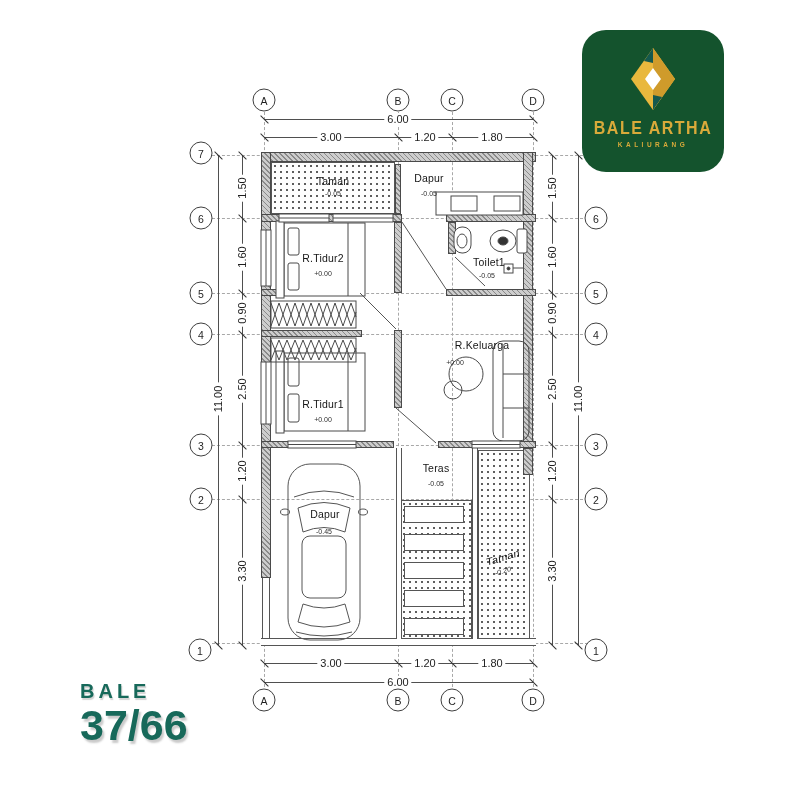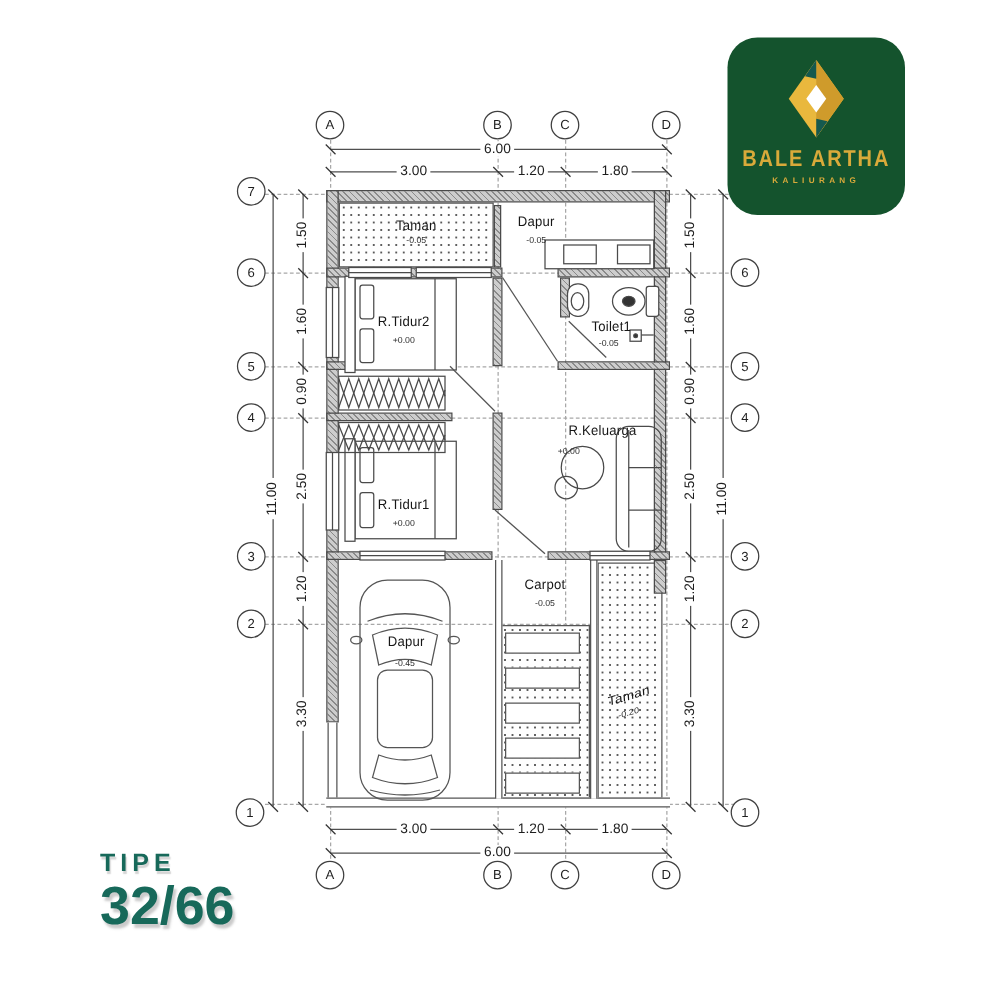--- a/index.html
+++ b/index.html
@@ -190,21 +190,21 @@
 <div class="room-label" style="left:429px;top:178px">Dapur</div>
 <div class="room-elev" style="left:429px;top:193px">-0.05</div>
 <div class="room-label" style="left:323px;top:258px">R.Tidur2</div>
 <div class="room-elev" style="left:323px;top:273px">+0.00</div>
 <div class="room-label" style="left:489px;top:262px">Toilet1</div>
 <div class="room-elev" style="left:487px;top:275px">-0.05</div>
 <div class="room-label" style="left:482px;top:345px">R.Keluarga</div>
 <div class="room-elev" style="left:455px;top:362px">+0.00</div>
 <div class="room-label" style="left:323px;top:404px">R.Tidur1</div>
 <div class="room-elev" style="left:323px;top:419px">+0.00</div>
-<div class="room-label" style="left:436px;top:468px">Carpot</div>
+<div class="room-label" style="left:436px;top:468px">Teras</div>
 <div class="room-elev" style="left:436px;top:483px">-0.05</div>
 <div class="room-label" style="left:325px;top:514px">Dapur</div>
 <div class="room-elev" style="left:324px;top:531px">-0.45</div>
 <div class="room-label" style="left:503px;top:557px;transform:translate(-50%,-50%) skewX(-14deg) rotate(-18deg)">Taman</div>
 <div class="room-elev" style="left:503px;top:571px;transform:translate(-50%,-50%) skewX(-14deg) rotate(-18deg)">-0.20</div>
 
 <div class="dim-h" style="left:264px;top:119px;width:269px"></div>
 <div class="dim-h" style="left:264px;top:137px;width:269px"></div>
 <div class="dim-h" style="left:264px;top:663px;width:269px"></div>
 <div class="dim-h" style="left:264px;top:682px;width:269px"></div>
@@ -264,22 +264,22 @@
     <polygon points="23,1 45,32 23,63" fill="#cf9b2b"></polygon>
     <polygon points="23,21 31,32 23,43 15,32" fill="#ffffff"></polygon>
     <polygon points="23,1 14,14 23,16" fill="#15594e"></polygon>
     <polygon points="23,63 32,50 23,48" fill="#15594e"></polygon>
   </svg>
   <div class="logo-title" style="color: rgb(217, 170, 58);">BALE ARTHA</div>
   <div class="logo-sub" style="color: rgb(217, 170, 58);">KALIURANG</div>
 </div>
 
 <div class="type-wrap" style="color: rgb(23, 105, 90);">
-  <div class="type-prefix">TIPE</div>
-  <div class="type-value">32/66</div>
+  <div class="type-prefix">BALE</div>
+  <div class="type-value">37/66</div>
 </div>
 
 <div class="tick" style="left: 258.5px; top: 119px;"></div>
 <div class="tick" style="left: 527.5px; top: 119px;"></div>
 <div class="tick" style="left: 258.5px; top: 137px;"></div>
 <div class="tick" style="left: 392.5px; top: 137px;"></div>
 <div class="tick" style="left: 446.5px; top: 137px;"></div>
 <div class="tick" style="left: 527.5px; top: 137px;"></div>
 <div class="tick" style="left: 258.5px; top: 663px;"></div>
 <div class="tick" style="left: 392.5px; top: 663px;"></div>

